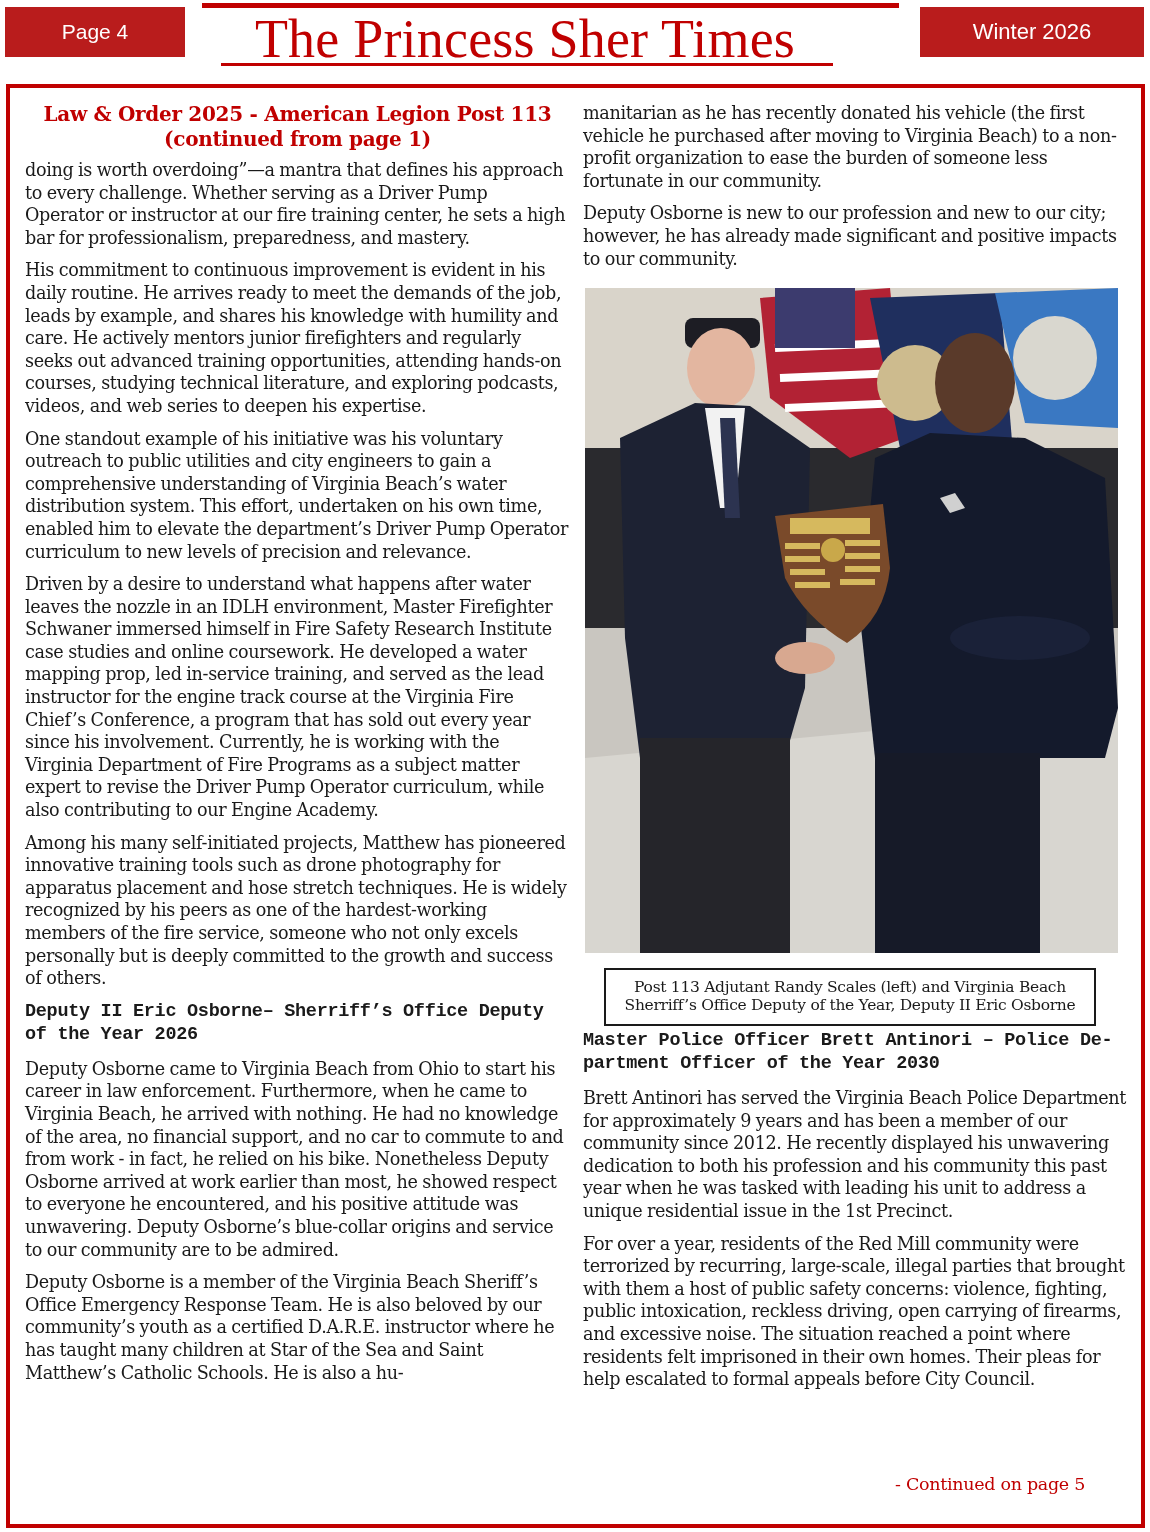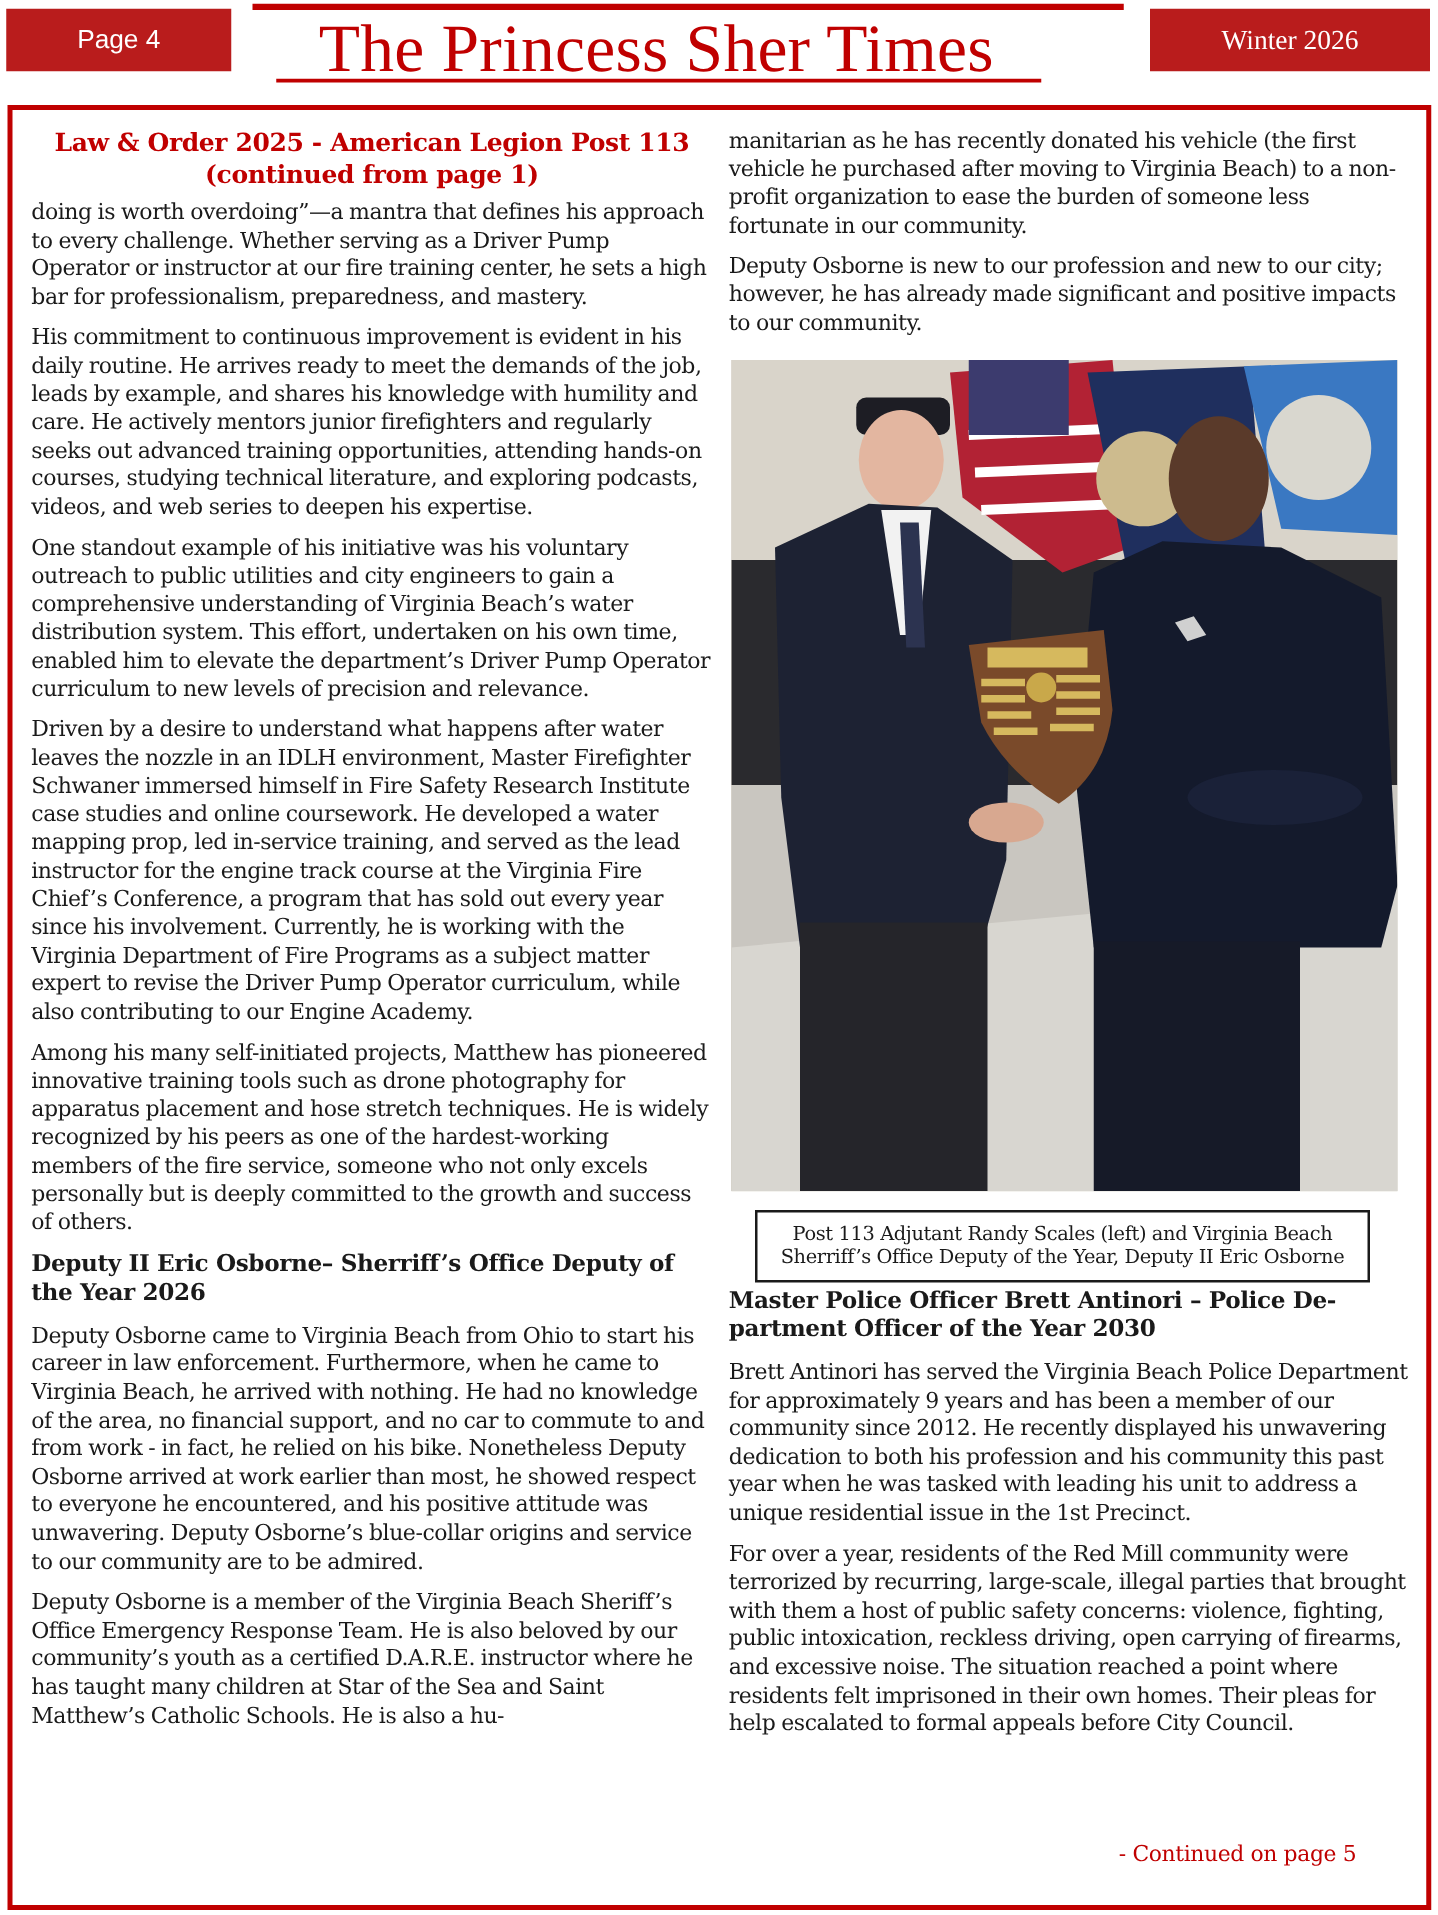--- a/index.html
+++ b/index.html
@@ -3,39 +3,39 @@
 <meta charset="utf-8">
 <style>
   * { box-sizing: border-box; margin: 0; padding: 0; }
   html, body { width: 1150px; height: 1532px; background: #ffffff; overflow: hidden; }
   body { position: relative; font-family: "DejaVu Serif", "Liberation Serif", serif; color: #1a1a1a; }
 
   .tab { position: absolute; top: 7px; height: 50px; background: #b91c1c; color: #ffffff;
          font-family: "Liberation Sans", "DejaVu Sans", sans-serif; font-size: 21px;
          display: flex; align-items: center; justify-content: center; }
   .tab-left { left: 5px; width: 180px; }
-  .tab-right { left: 920px; width: 224px; font-size: 22px; font-family: Liberation Serif, serif; }
+  .tab-right { left: 920px; width: 224px; font-size: 22px; }
 
   .mast-topbar { position: absolute; left: 202px; top: 3px; width: 697px; height: 5px; background: #c00000; }
   .mast-title { position: absolute; left: 200px; top: 8px; width: 650px; text-align: center;
                 font-family: "Liberation Serif", "DejaVu Serif", serif; font-size: 54px; color: #c00000;
                 line-height: 62px; letter-spacing: 0.2px; }
   .mast-underline { position: absolute; left: 221px; top: 63px; width: 612px; height: 3px; background: #c00000; }
 
   .frame { position: absolute; left: 6px; top: 84px; width: 1139px; height: 1444px;
            border: 4px solid #c00000; }
 
   .col { position: absolute; font-family: "DejaVu Serif", "Liberation Serif", serif; }
   .col-left { left: 25px; top: 102px; width: 545px; }
   .col-right { left: 583px; top: 102px; width: 545px; }
 
   .kicker { color: #c00000; font-weight: bold; font-size: 20px; line-height: 25px; text-align: center;
             font-family: "DejaVu Serif", serif; letter-spacing: -0.3px; }
   p.body { font-size: 17.6px; line-height: 22.6px; letter-spacing: -0.35px; margin-bottom: 10px; word-spacing: -0.5px; }
-  h3.sub { font-size: 18.5px; line-height: 23px; font-weight: bold; color: #1a1a1a; margin: 2px 0 12px 0; letter-spacing: -0.3px; }
+  h3.sub { font-size: 18.5px; line-height: 23px; font-weight: bold; color: #1a1a1a; margin: 2px 0 12px 0; letter-spacing: -0.3px; font-family: Liberation Mono, monospace; }
 
   .photo { position: absolute; left: 585px; top: 288px; width: 533px; height: 665px; overflow: hidden;
            background: #d7d2c8; }
   .caption { position: absolute; left: 604px; top: 968px; width: 492px; height: 58px; border: 2px solid #1a1a1a;
              text-align: center; font-size: 15.5px; line-height: 18px; padding-top: 8px; letter-spacing: -0.3px; }
 
   .continued { position: absolute; left: 880px; top: 1474px; width: 205px; text-align: right;
                color: #c00000; font-size: 17.5px; letter-spacing: -0.3px; }
 </style>
 </head>

